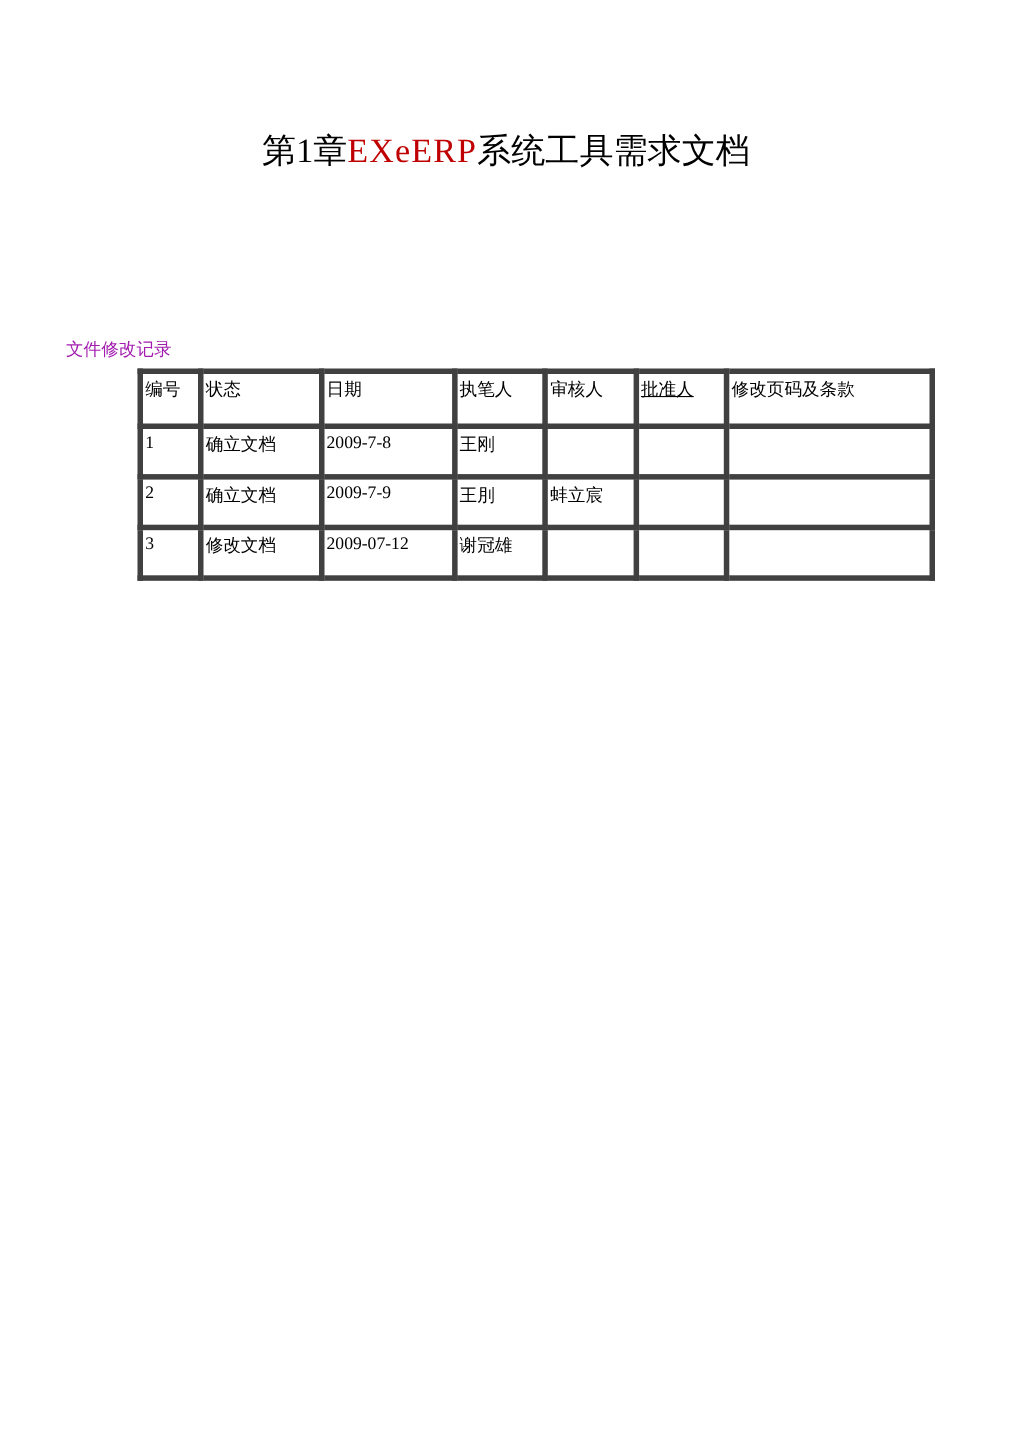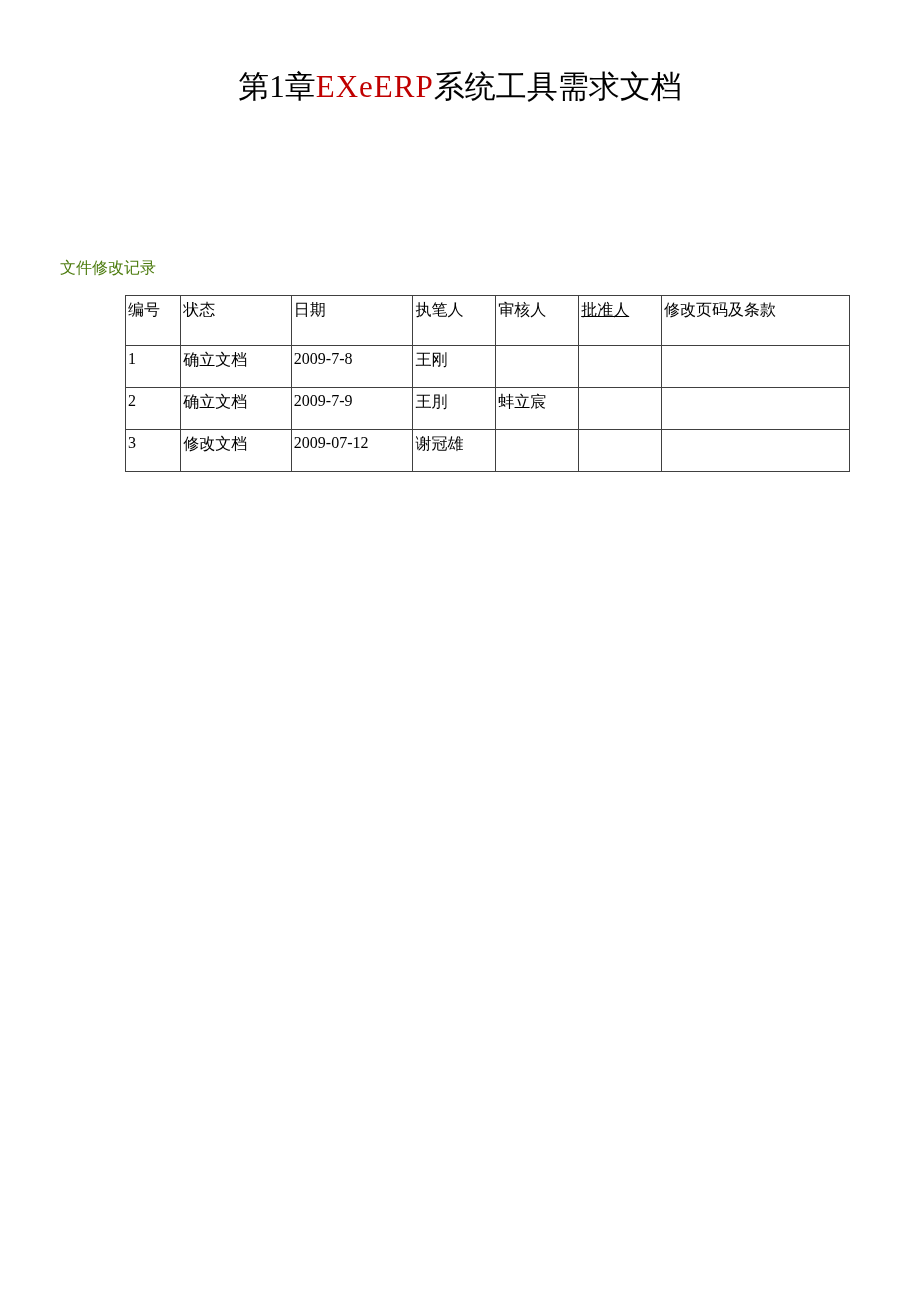--- a/index.html
+++ b/index.html
@@ -8,52 +8,52 @@
       padding: 0;
     }
     body {
       width: 920px;
       height: 1301px;
       background: #ffffff;
       font-family: "SimSun", "宋体", serif;
       color: #000000;
     }
     .page {
-      padding: 66px 60px 0 60px;
+      padding: 116px 60px 0 60px;
     }
     .title {
       text-align: center;
       font-size: 31px;
       font-weight: normal;
       margin-bottom: 150px;
     }
     .title .prefix {
       color: #000000;
     }
     .title .red {
       color: #c00000;
       letter-spacing: 1px;
     }
     .title .suffix {
       color: #000000;
     }
     .section-label {
       font-size: 16px;
-      margin-bottom: 16px;
-      color: #4d7c0f;
+      margin-bottom: 6px;
+      color: #a21caf;
     }
     .revision-table {
       border-collapse: collapse;
       margin-left: 65px;
       width: 725px;
       font-size: 16px;
     }
     .revision-table th,
     .revision-table td {
-      border: 1px solid #404040;
+      border: 5px solid #404040;
       padding: 4px 2px 16px 2px;
       text-align: left;
       vertical-align: top;
       font-weight: normal;
       height: 42px;
     }
     .revision-table thead th {
       height: 50px;
     }
     .col-id { width: 50px; }

